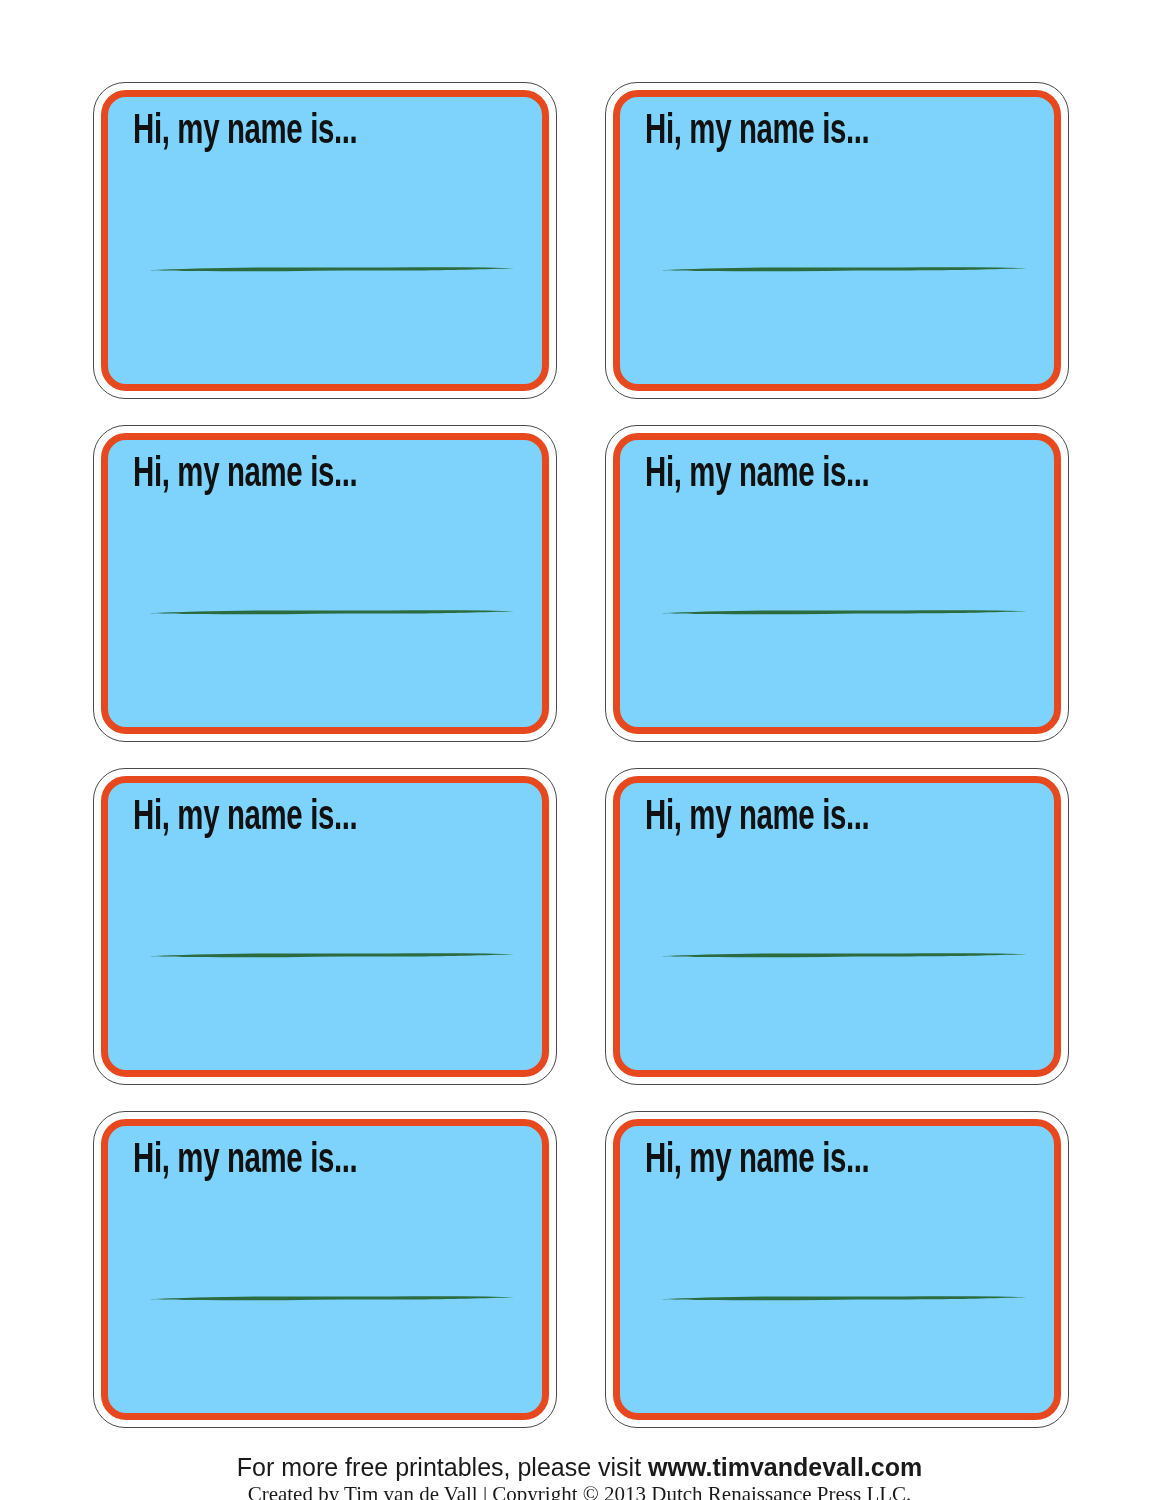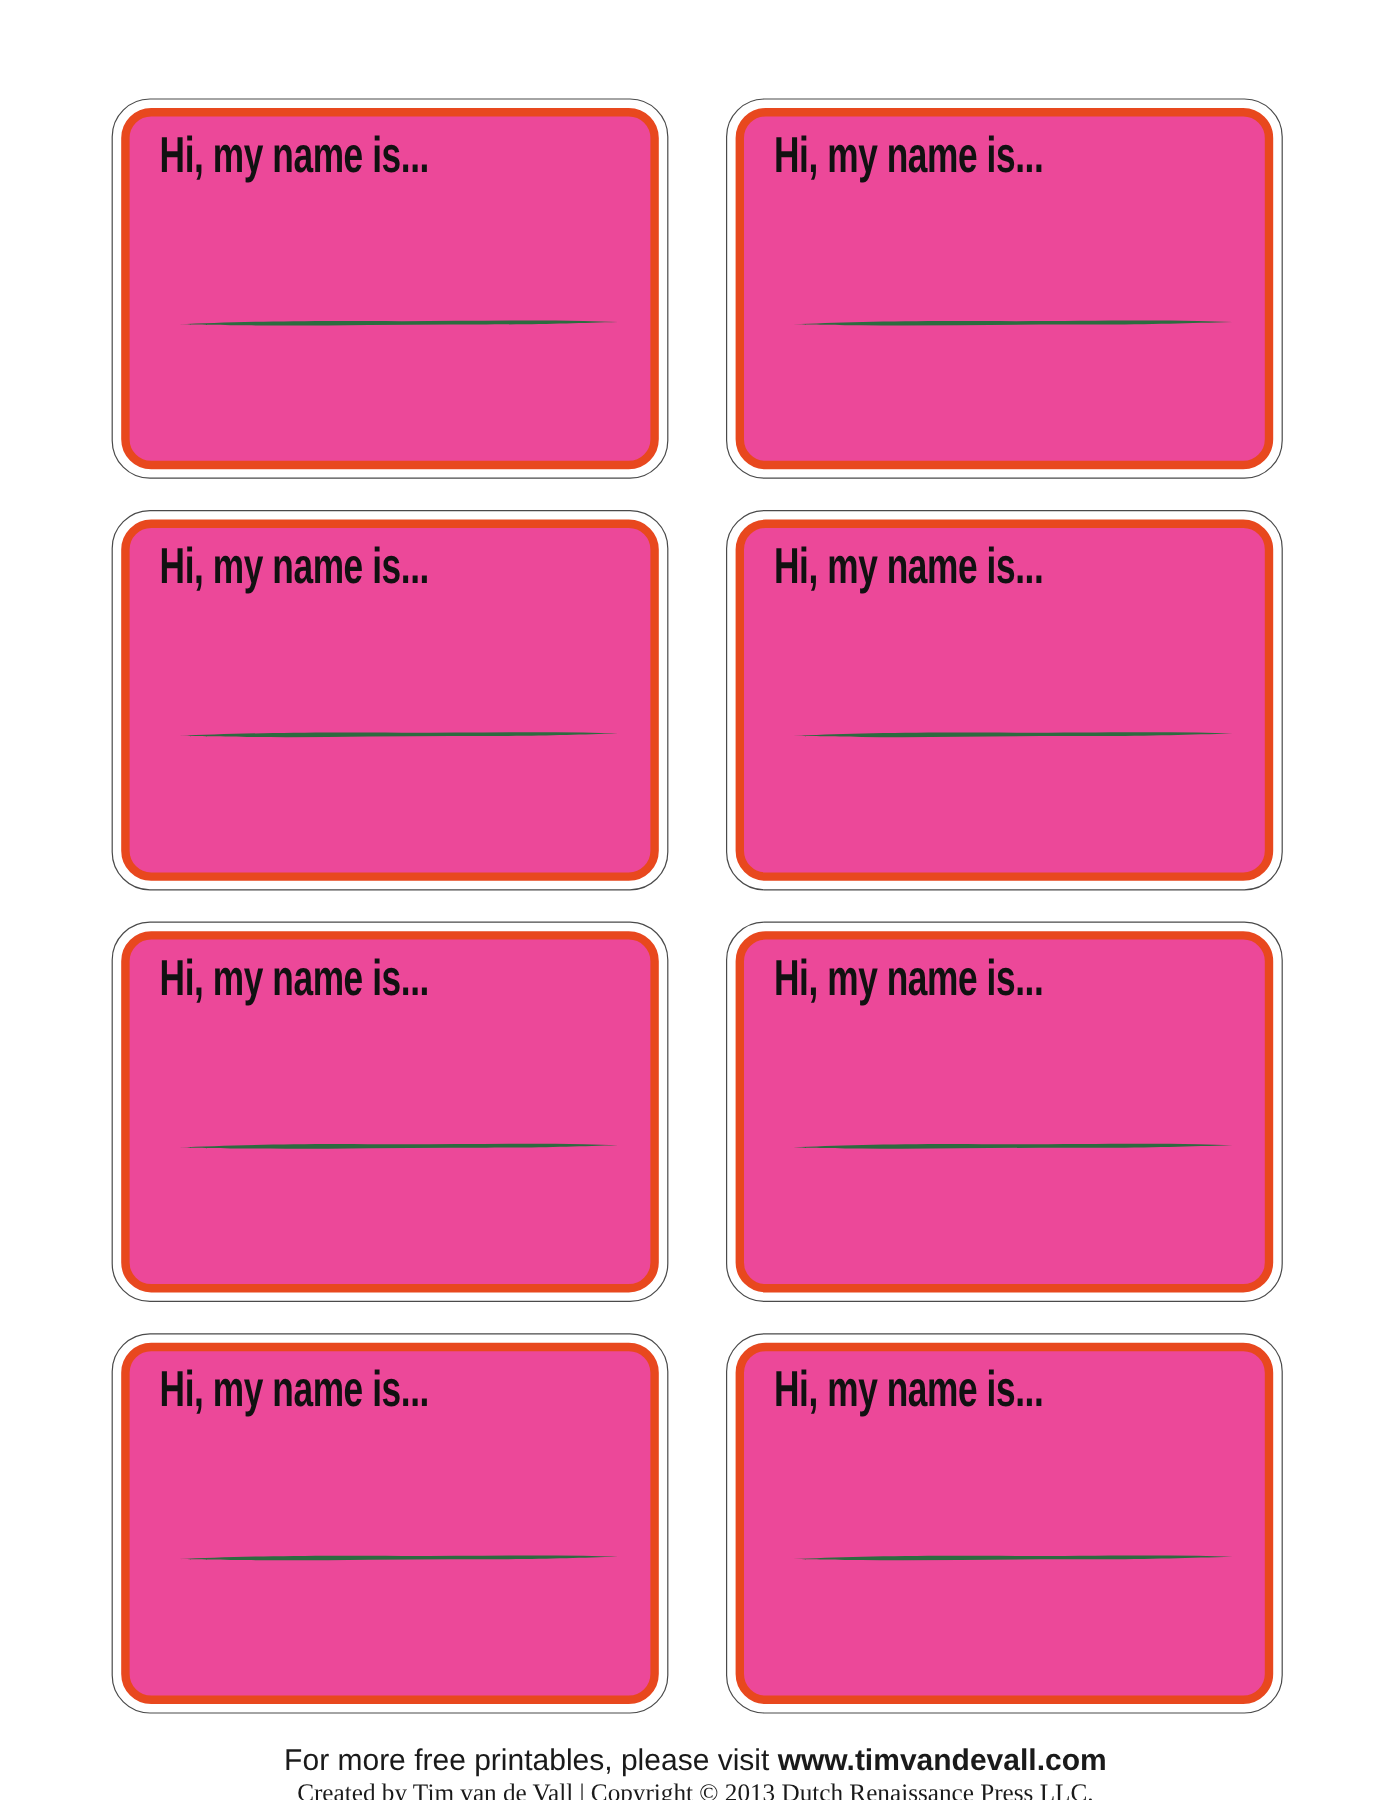--- a/index.html
+++ b/index.html
@@ -28,21 +28,21 @@
     border:1.5px solid var(--outline-gray);
     border-radius:32px;
     padding:7px;
     background:#ffffff;
   }
   .tag-inner{
     position:relative;
     width:100%;height:100%;
     border:7px solid var(--tag-border-orange);
     border-radius:25px;
-    background:#ec4899;
+    background:#7dd3fc;
   }
   .tag-title{
     position:absolute;left:25px;top:9px;
     font-size:42px;line-height:1.1;
     font-weight:700;
     letter-spacing:-0.5px;
     color:var(--text-black);
     transform:scaleX(0.70);
     transform-origin:left top;
     white-space:nowrap;

